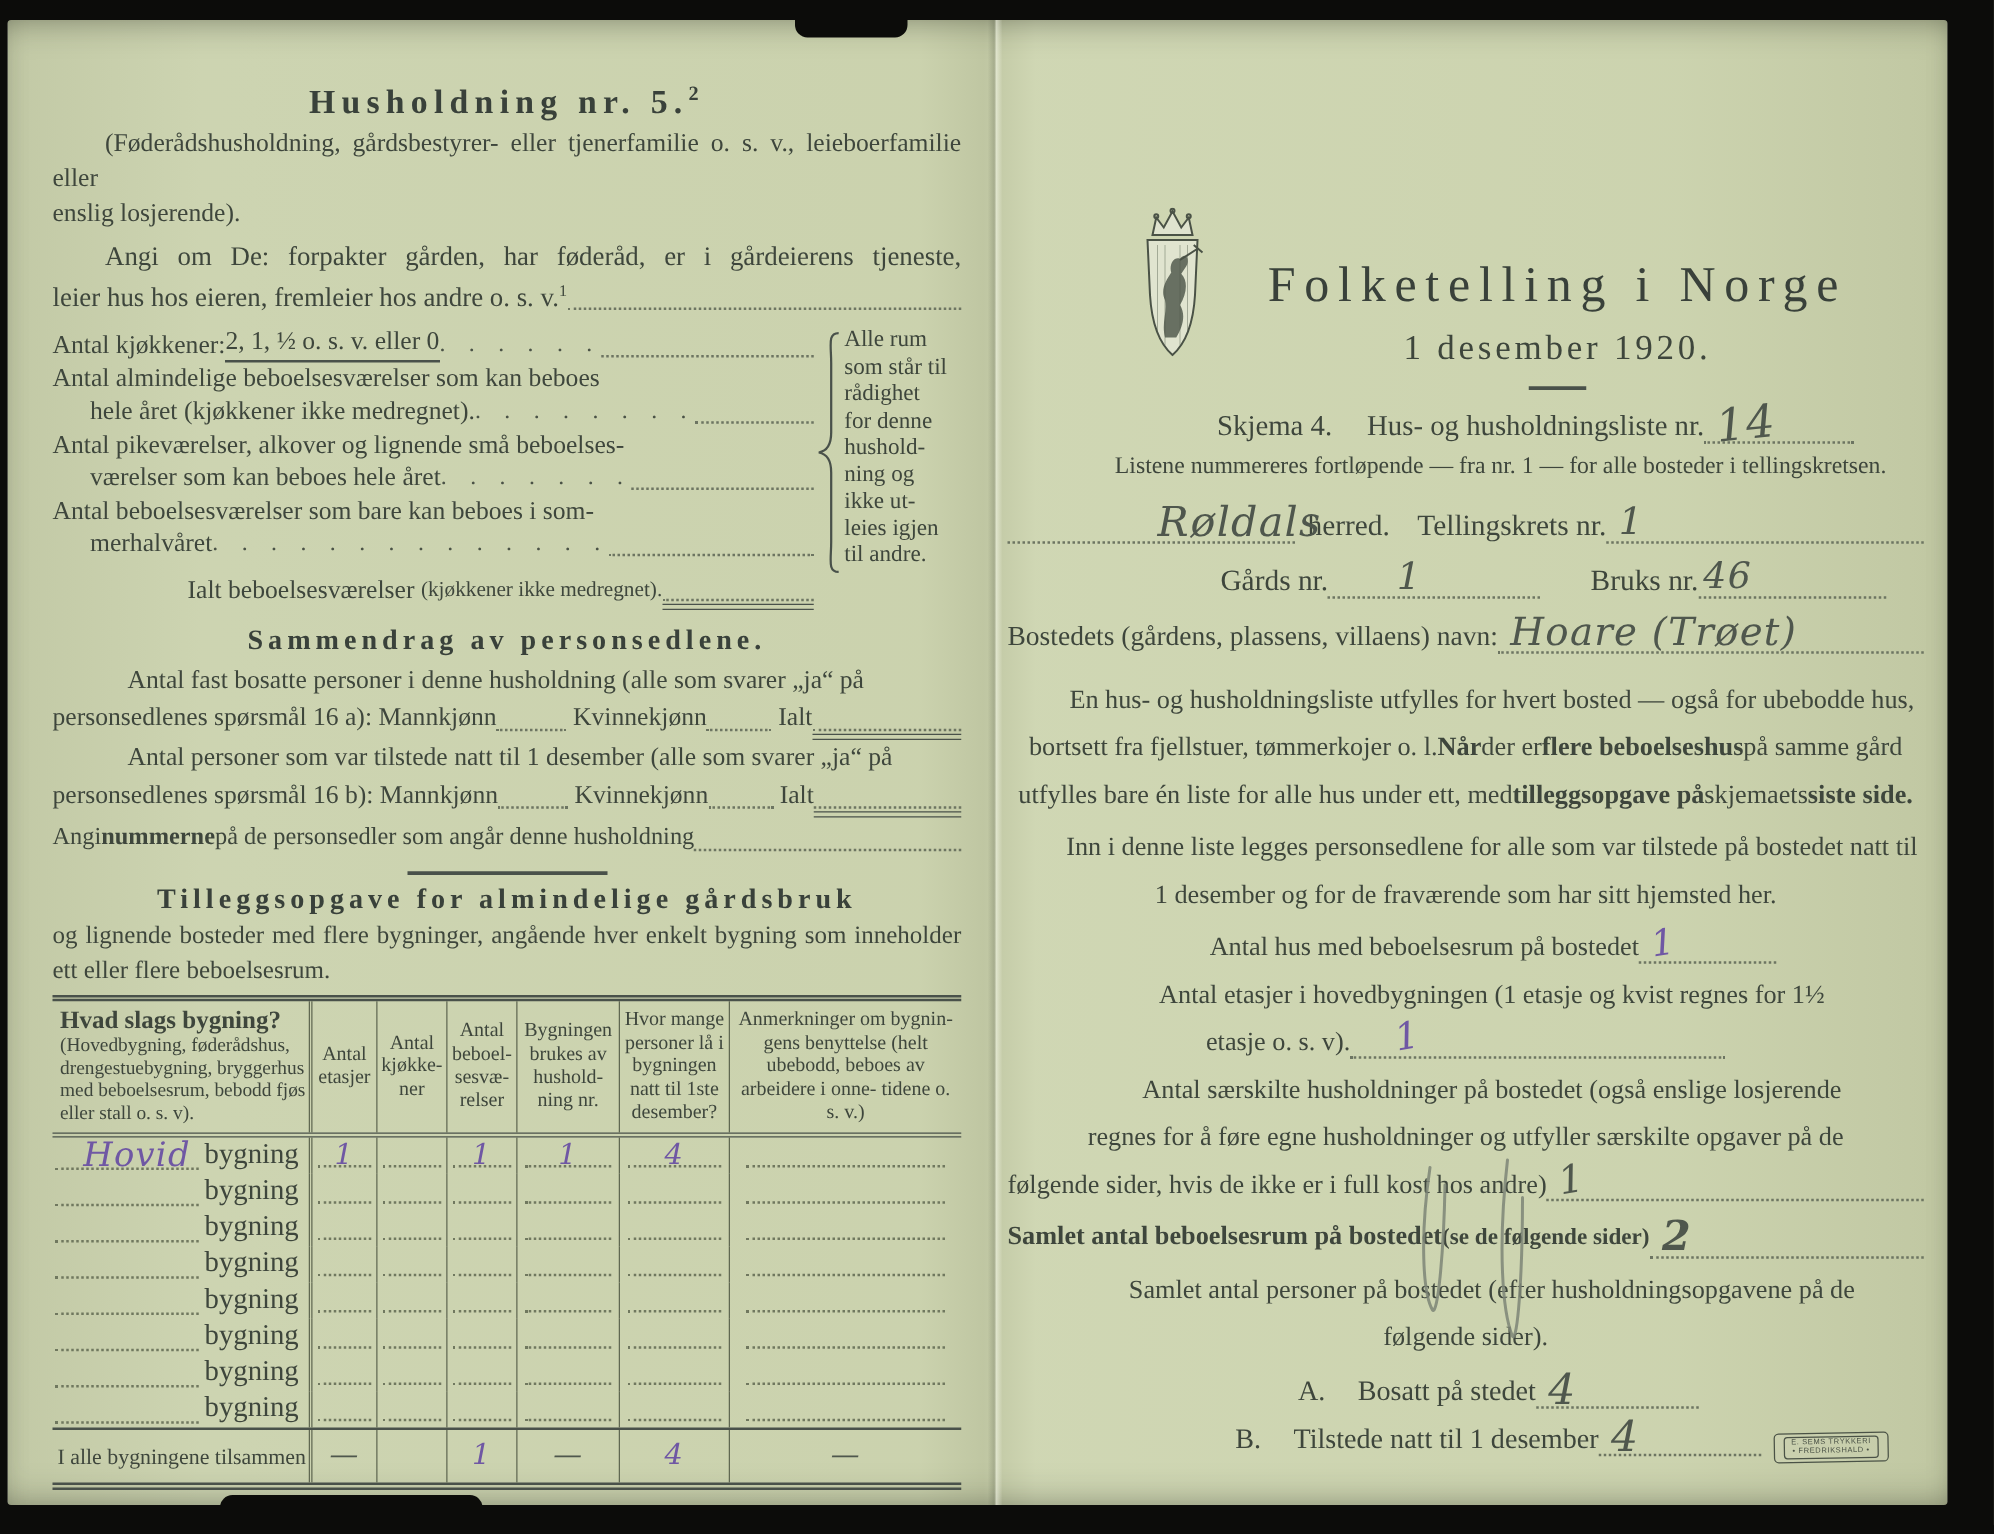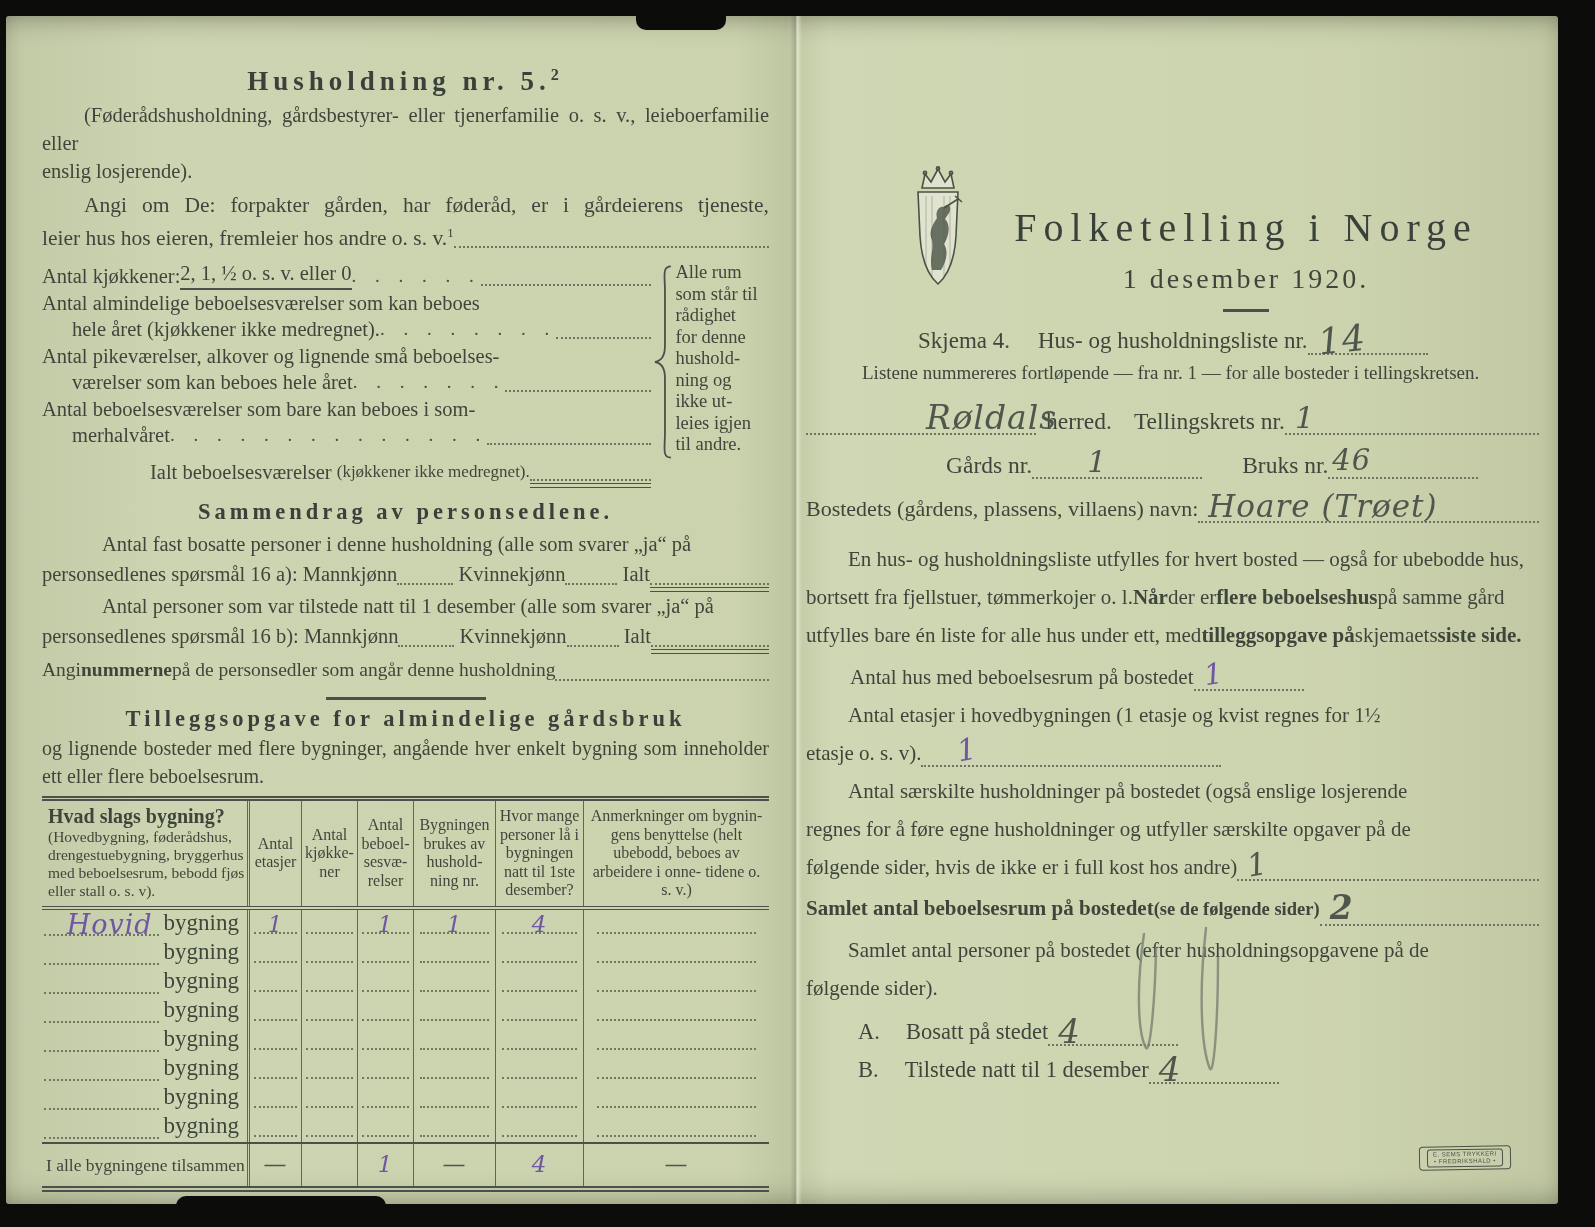--- a/index.html
+++ b/index.html
@@ -61,21 +61,21 @@
   .rl-word{font-size:23px;padding:0 8px 0 5px;}
   .ttotal{height:44px;border-top:2px solid #49514a;}
   .ttotal .tlab{font-size:17.5px;font-weight:normal;display:flex;align-items:center;padding-left:4px;}
   .ttotal .cv{bottom:10px;}
   
   .hw{font-family:"DejaVu Serif",serif;font-style:italic;letter-spacing:1px;white-space:nowrap;}
   .hw-p{color:#6f57a4;}
   .hw-d{color:#4f574d;}
   
   #rp{position:absolute;left:800px;top:140px;width:733px;}
-  .rl{font-size:21px;line-height:38px;display:flex;align-items:baseline;}
+  .rl{font-size:21px;line-height:38px;display:flex;align-items:baseline;justify-content:center;}
   .rheader{position:relative;height:150px;}
   .rtitle-block{margin-left:175px;width:530px;text-align:center;}
   .rtitle{font-size:40px;letter-spacing:7px;color:#39413a;padding-top:48px;}
   .rdate{font-size:28px;letter-spacing:3px;margin-top:12px;}
   .rdash{width:46px;height:3px;background:#49514a;margin:14px auto 0 auto;}
   .slot{display:inline-block;border-bottom:2px dotted #6d7562;height:4px;position:relative;vertical-align:baseline;align-self:flex-end;margin-bottom:5px;}
   .slot .hw{position:absolute;bottom:-4px;left:10px;}.w110{width:110px}.w120{width:120px}.w130{width:130px}.w150{width:150px}.w170{width:170px}.w230{width:230px}.w300{width:300px}
   .wfill{flex:1;}
   .stamp{position:absolute;right:28px;top:990px;border:1.5px solid #4a5246;border-radius:4px;padding:2px 7px;text-align:center;transform:rotate(-1deg);background:rgba(255,255,255,.06);}
   .stamp .inner{border:1px solid #4a5246;border-radius:3px;padding:1px 5px;}
@@ -528,20 +528,26 @@
           <b>flere beboelseshus</b>
           <span> på samme gård</span>
         </div>
       <div class="rl">
           <span>utfylles bare én liste for alle hus under ett, med </span>
           <b>tilleggsopgave på</b>
           <span> skjemaets </span>
           <b>siste side.</b>
         </div>
     </div>
+    <div style="margin-top:4px;">
+      <div class="rl jl ind">
+          <span>Inn i denne liste legges personsedlene for alle som var tilstede på bostedet natt til</span>
+        </div>
+      <div class="rl">1 desember og for de fraværende som har sitt hjemsted her.</div>
+    </div>
 
     <div class="rl" style="margin-top:4px;padding-left:44px;">
       <span>Antal hus med beboelsesrum på bostedet</span>
       <span class="slot w110">
           <span class="hw hw-p" style="font-size:29px;transform:rotate(-8deg);">1</span>
         </span>
     </div>
     <div class="rl jl ind">
         <span>Antal etasjer i hovedbygningen (1 etasje og kvist regnes for 1½</span>
       </div>

